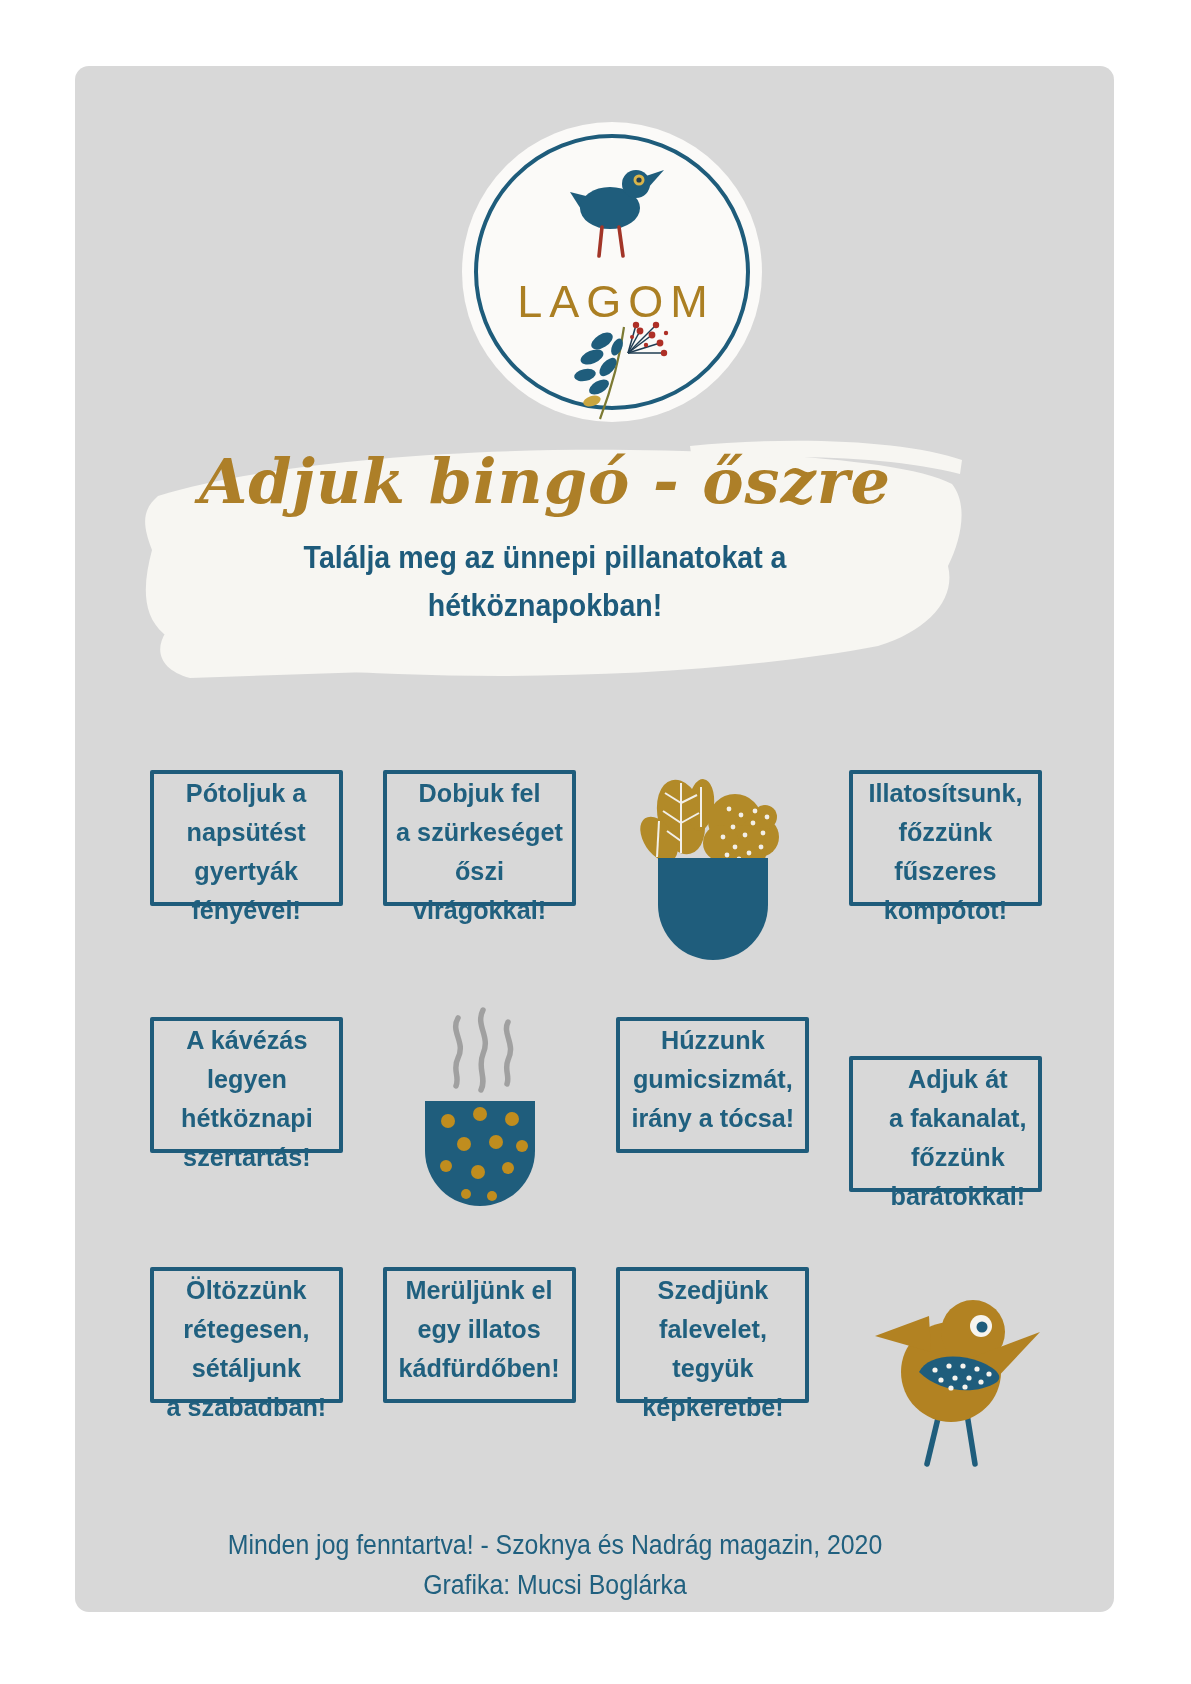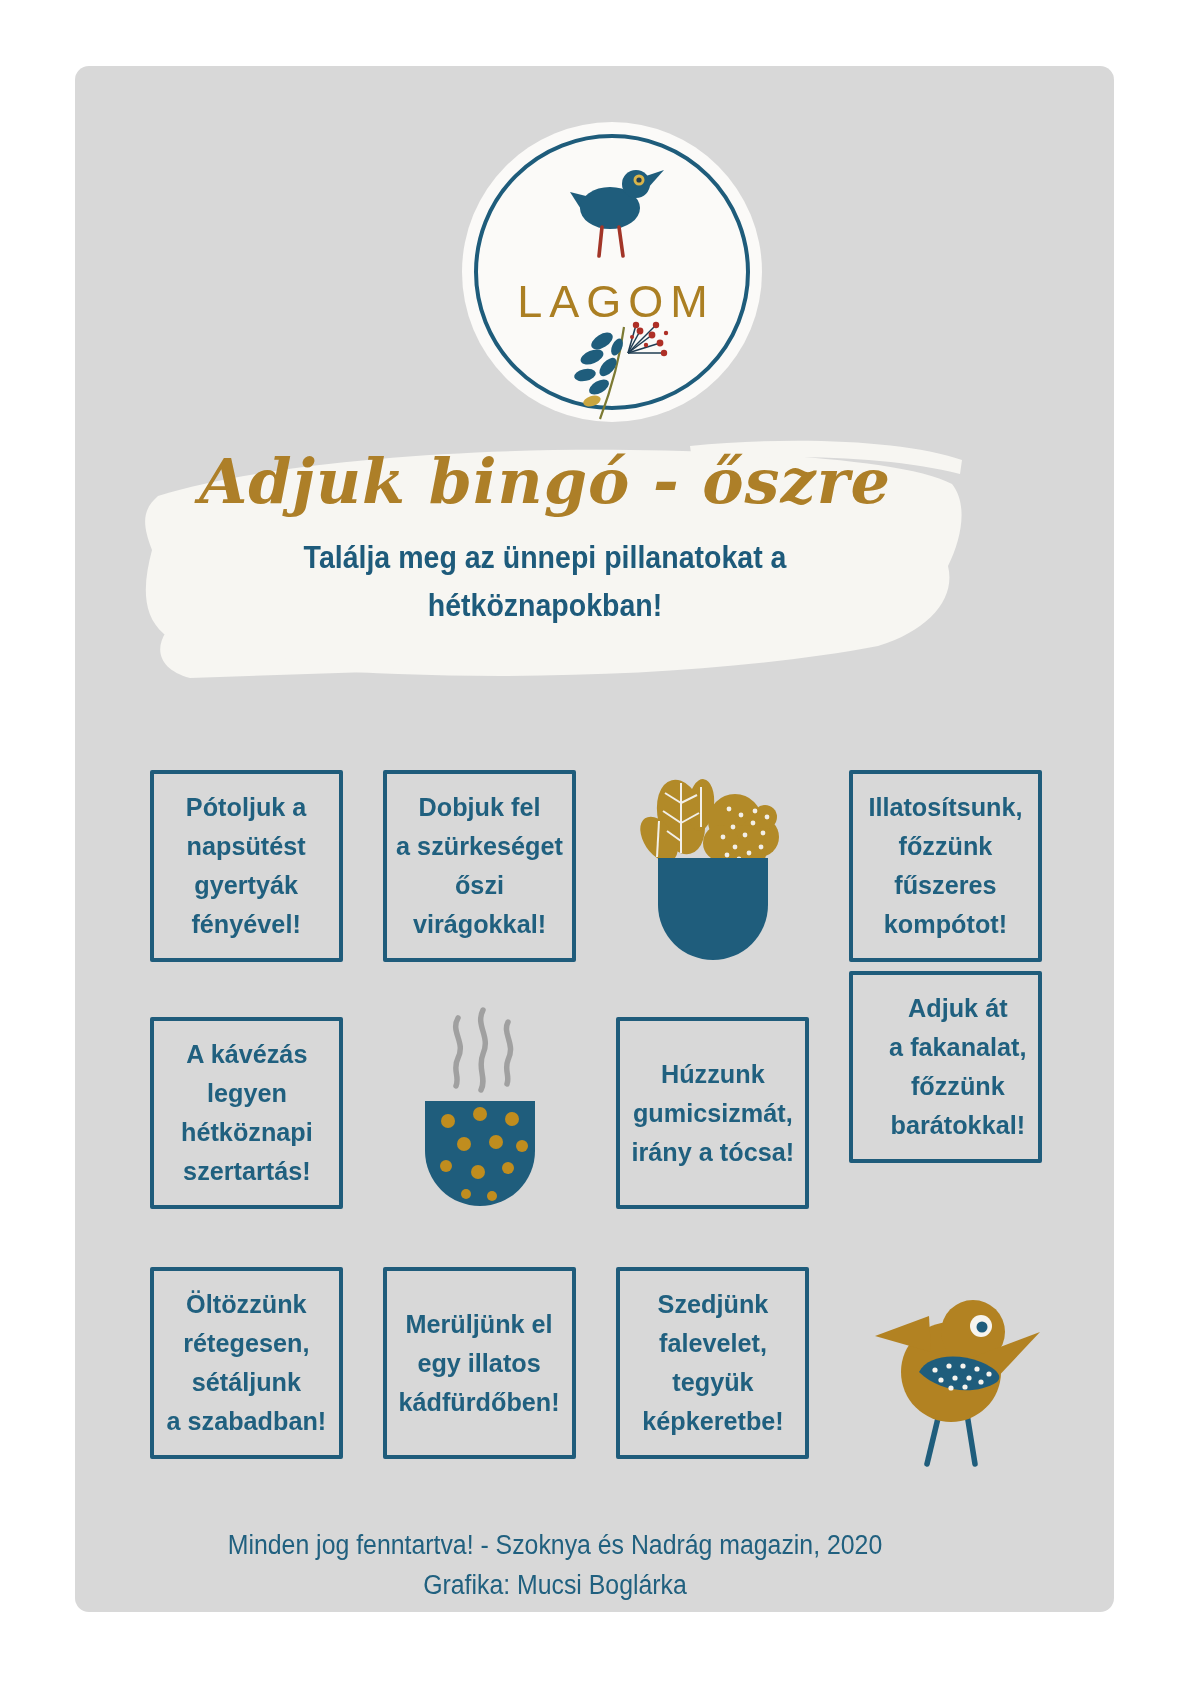--- a/index.html
+++ b/index.html
@@ -24,22 +24,22 @@
     font-size:62px;line-height:72px;color:#ad7f28;
     letter-spacing:1px;
   }
   .page-subtitle{
     left:0;top:468px;width:940px;text-align:center;
     color:#1e5b7b;font-weight:bold;font-size:31px;line-height:48px;
     transform:scaleX(.92);
   }
   
   .card{
-    position:absolute;width:193px;height:192px;box-sizing:border-box;
-    display:flex;align-items:center;justify-content:center;
+    position:absolute;width:193px;height:136px;box-sizing:border-box;
+    display:flex;align-items:flex-start;justify-content:center;
   }
   .card.bordered{border:4px solid #1f5c7b;border-radius:2px;}
   .card-text{
     text-align:center;color:#20607f;font-weight:bold;
     font-size:26px;line-height:39px;white-space:pre-line;
     transform:scaleX(.97);
   }
   .illus{position:absolute;}
   
   .footer-line{
@@ -213,21 +213,21 @@
           <circle cx="46" cy="188" r="5"></circle>
             <circle cx="72" cy="190" r="5"></circle>
         </g>
       </svg>
     </div>
     <div class="card bordered" style="left:541px;top:951px;">
       <div class="card-text">Húzzunk
 gumicsizmát,
 irány a tócsa!</div>
     </div>
-    <div class="card bordered" style="left:774px;top:905px;padding-left:24px;">
+    <div class="card bordered" style="left:774px;top:990px;padding-left:24px;">
       <div class="card-text">Adjuk át
 a fakanalat,
 főzzünk
 barátokkal!</div>
     </div>
 
     <div class="card bordered" style="left:75px;top:1201px;">
       <div class="card-text">Öltözzünk
 rétegesen,
 sétáljunk

